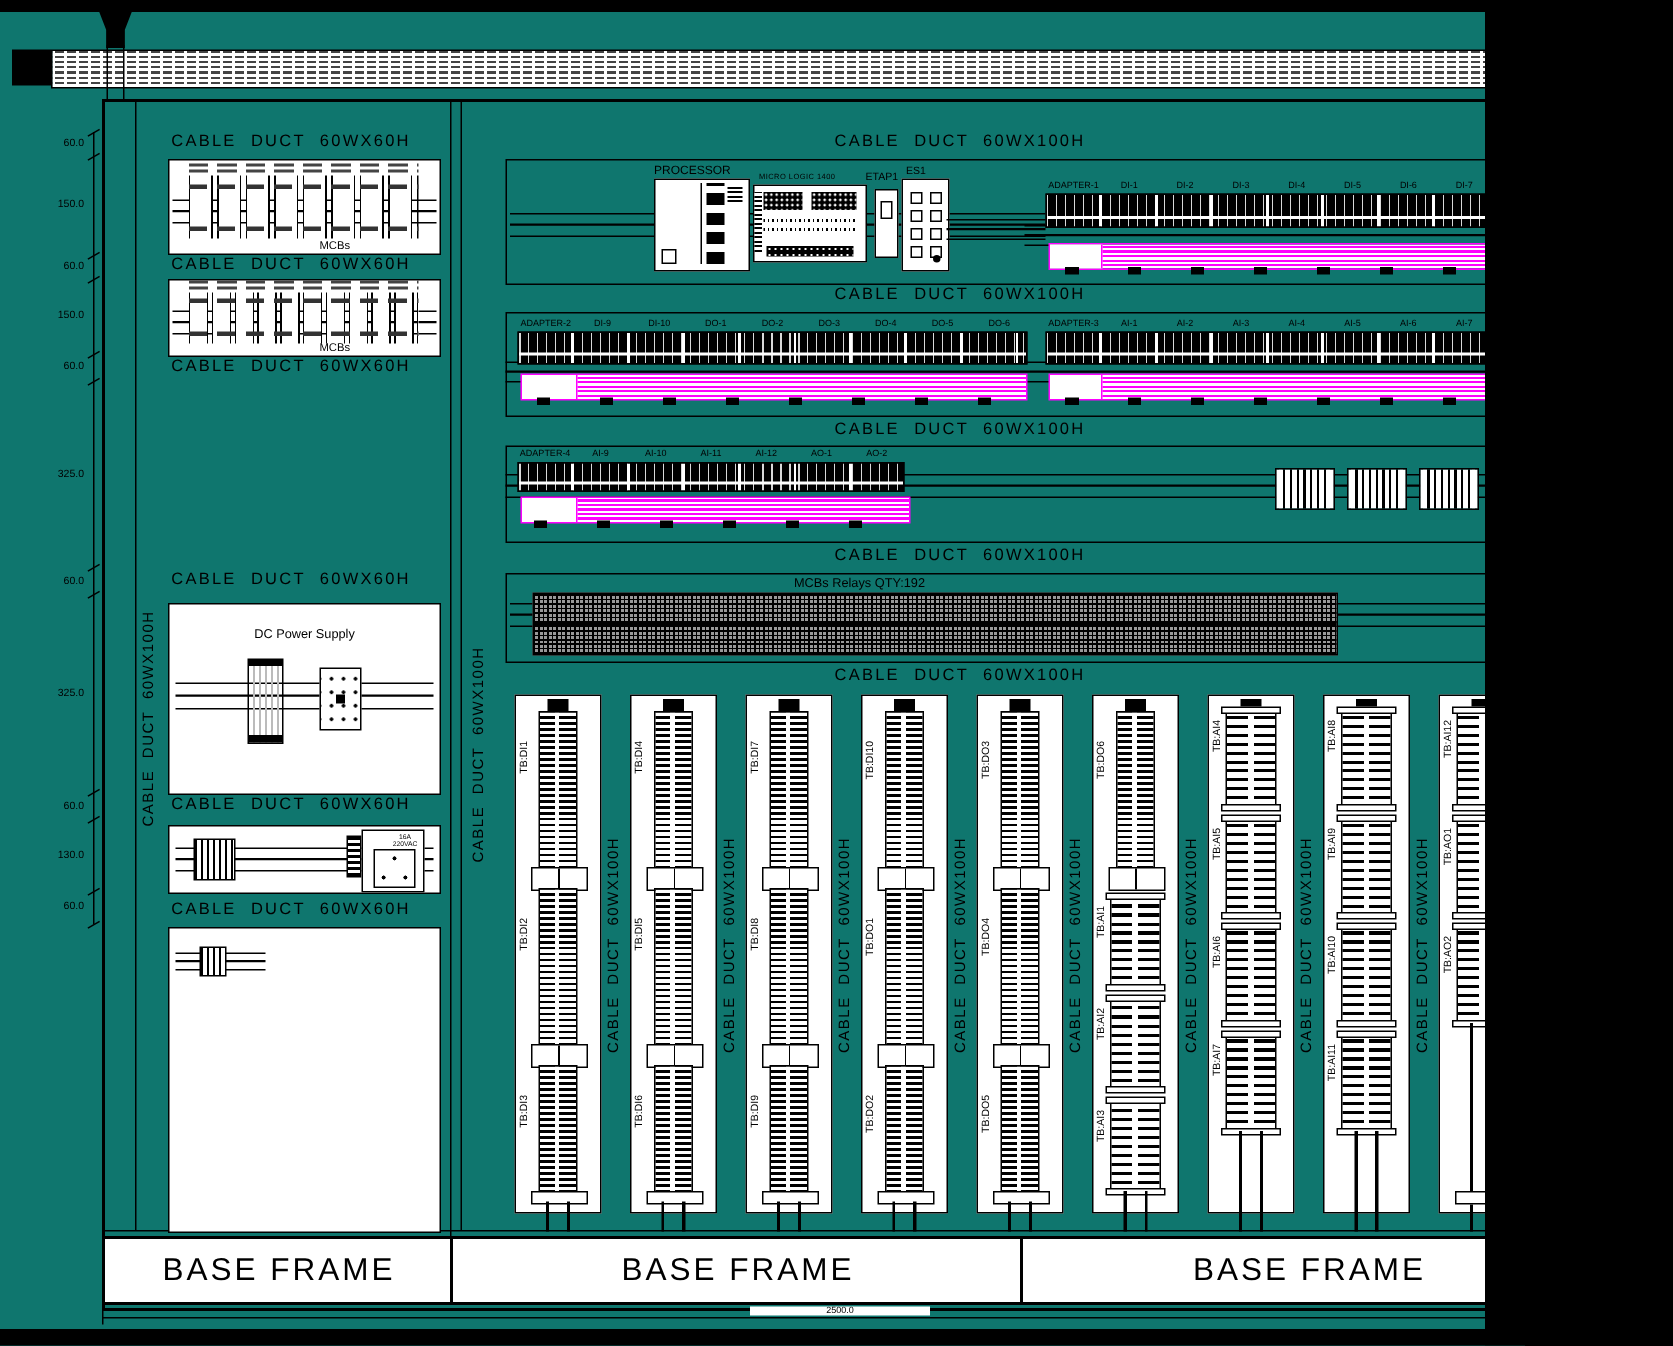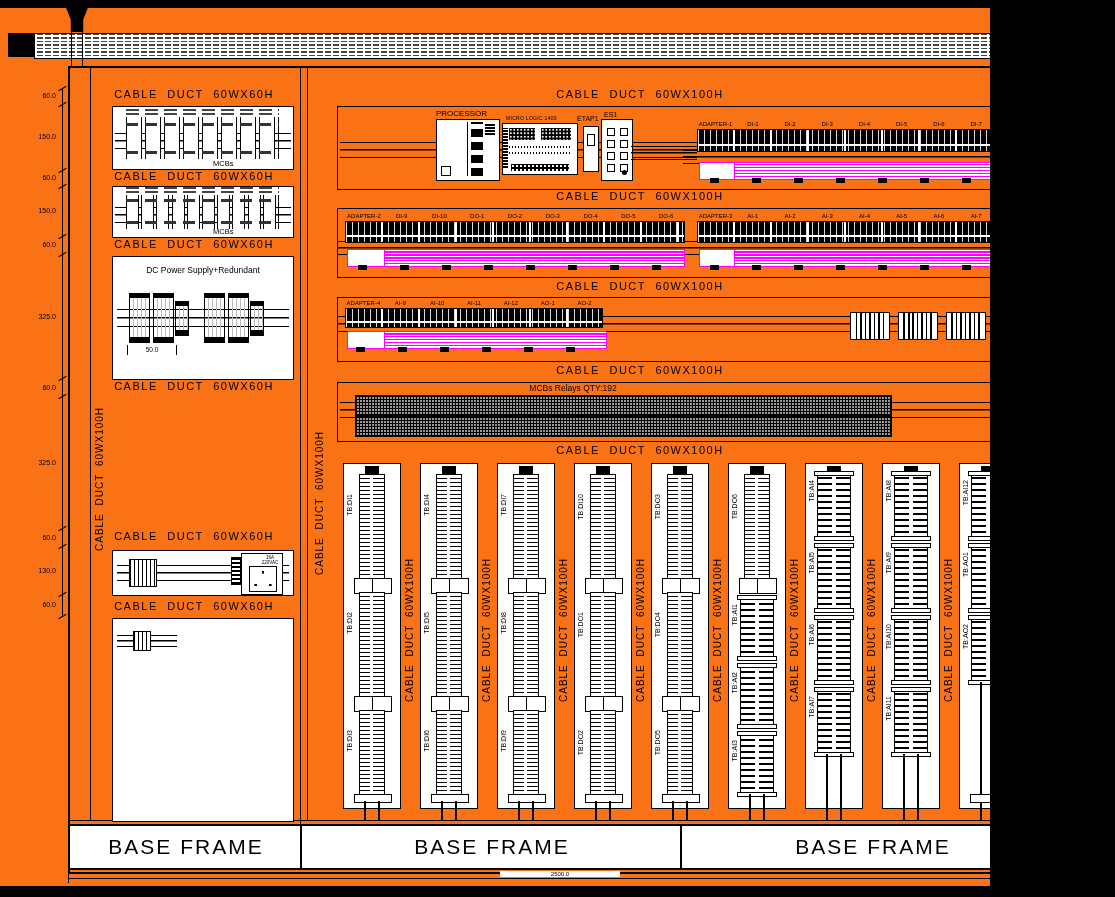--- a/index.html
+++ b/index.html
@@ -1,16 +1,16 @@
 <!DOCTYPE html>
 <html><head>
 <meta charset="utf-8">
 <style>
   html,body{margin:0;padding:0;background:#000}
-  .canvas{position:relative;width:990px;height:897px;background:#f97316;overflow:hidden;
+  .canvas{position:relative;width:990px;height:897px;background:#0f766e;overflow:hidden;
           font-family:"Liberation Sans", sans-serif;color:#000}
   .abs{position:absolute}
   .bx{position:absolute;border:1px solid #000;background:#fff}
   .blk{position:absolute;background:#000}
   .hline{position:absolute;height:1px;background:#000}
   .vline{position:absolute;width:1px;background:#000}
   .hdr{position:absolute;font-size:11px;letter-spacing:1.5px;word-spacing:5px;text-align:center;white-space:nowrap}
   .vlab{position:absolute;writing-mode:vertical-rl;transform:rotate(180deg);font-size:10px;
         letter-spacing:1px;word-spacing:4px;text-align:center;white-space:nowrap;width:13px}
   .dim{position:absolute;font-size:7px;white-space:nowrap}
@@ -122,34 +122,27 @@
   <div class="bx" style="left:112px;top:186px;width:180px;height:50px">
     <div class="rail" style="left:2px;right:2px;top:20px;height:14px"></div>
     <div class="mcbtags" style="left:13px;top:0;width:153px"></div>
     <div class="mcbtags" style="left:13px;top:4px;width:153px"></div>
     <div class="mcbrow2" style="left:13px;top:8px;width:153px;height:34px"></div>
     <div class="mcbband" style="left:13px;top:12px;width:153px"></div>
     <div class="mcbband" style="left:13px;top:34px;width:153px"></div>
     <div class="t6" style="left:100px;top:40px;font-size:7.5px">MCBs</div>
   </div>
 
-  <div class="bx" style="left:112px;top:256px;width:180px;height:122px">
-    <div class="t6" style="left:0;top:8px;width:100%;text-align:center;font-size:8.5px">DC Power Supply+Redundant</div>
+
+  <div class="bx" style="left:112px;top:402px;width:180px;height:126px">
+    <div class="t6" style="left:0;top:14px;width:100%;text-align:center;font-size:8.5px">DC Power Supply</div>
     <div class="rail" style="left:4px;right:4px;top:52px;height:16px"></div>
-    <div class="psu" style="left:16px;top:36px;width:19px;height:48px"></div>
-    <div class="psu" style="left:40px;top:36px;width:19px;height:48px"></div>
-    <div class="psu" style="left:62px;top:44px;width:12px;height:33px"></div>
-    <div class="psu" style="left:91px;top:36px;width:19px;height:48px"></div>
-    <div class="psu" style="left:115px;top:36px;width:19px;height:48px"></div>
-    <div class="psu" style="left:137px;top:44px;width:12px;height:33px"></div>
-    <div style="position:absolute;left:14px;top:88px;width:48px;height:10px;border-left:1px solid #000;border-right:1px solid #000;text-align:center;font-size:6.5px;line-height:10px">
-      <span>50.0</span>
-    </div>
-  </div>
-
+    <div class="psu" style="left:52px;top:36px;width:22px;height:55px"></div>
+    <div class="contactor" style="left:100px;top:42px;width:26px;height:40px"></div>
+  </div>
 
   <div class="bx" style="left:112px;top:550px;width:180px;height:44px">
     <div class="rail" style="left:4px;right:4px;top:14px;height:14px"></div>
     <div class="hblk" style="left:16px;top:8px;width:26px;height:26px"></div>
     <div class="hblk" style="left:118px;top:6px;width:8px;height:26px;background:repeating-linear-gradient(0deg,#000 0 2px,#fff 2px 4px)"></div>
     <div class="bx" style="left:128px;top:2px;width:40px;height:40px">
       <div class="socklbl" style="left:18px;top:1px;width:20px">16A
 220VAC</div>
       <div class="bx" style="left:7px;top:12px;width:26px;height:24px;background-image:radial-gradient(circle at 50% 22%,#000 1.2px,transparent 1.5px),radial-gradient(circle at 22% 75%,#000 1.2px,transparent 1.5px),radial-gradient(circle at 78% 75%,#000 1.2px,transparent 1.5px)"></div>
     </div>

